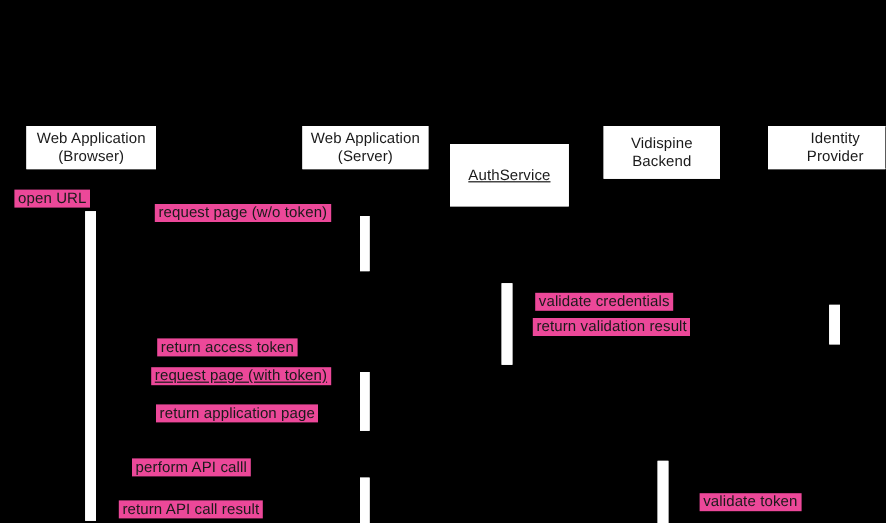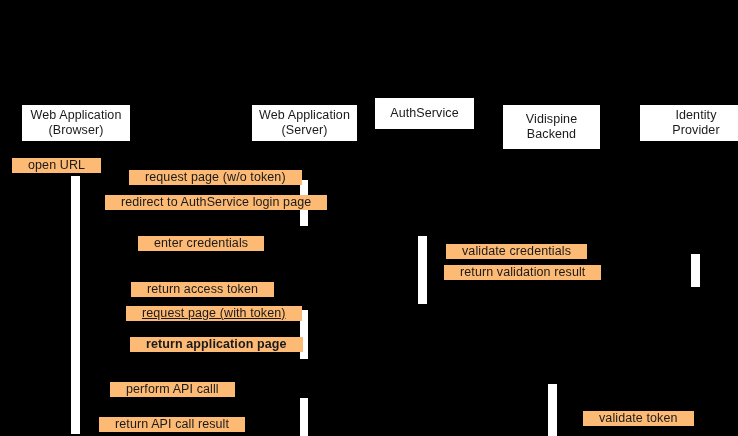--- a/index.html
+++ b/index.html
@@ -37,75 +37,73 @@
     background: #000000;
   }
   .activation {
     position: absolute;
     background: #ffffff;
     border: 1px solid #ffffff;
     box-sizing: border-box;
   }
   .msg-label {
     position: absolute;
-    background: #fdba74;
+    background: #ec4899;
     color: #1a1a1a;
     font-size: 12.5px;
     line-height: 15px;
     white-space: nowrap;
-    padding: 0px 16px;
+    padding: 0px 3px;
     letter-spacing: 0.1px;
   }
 </style>
 </head>
 <body>
 
 <div id="diagram">
 
   <div class="lifeline-line" style="left:76px; top:93px; height:343px;"></div>
   <div class="lifeline-line" style="left:304px; top:93px; height:343px;"></div>
   <div class="lifeline-line" style="left:423px; top:93px; height:343px;"></div>
   <div class="lifeline-line" style="left:552px; top:93px; height:343px;"></div>
   <div class="lifeline-line" style="left:695px; top:93px; height:343px;"></div>
 
   <div class="lifeline-box" style="left:22px; top:57px; width:108px; height:36px;">Web Application
 (Browser)</div>
   <div class="lifeline-box" style="left:252px; top:57px; width:105px; height:36px;">Web Application
 (Server)</div>
-  <div class="lifeline-box" style="left:375px; top:50px; width:99px; height:31px;">AuthService</div>
+  <div class="lifeline-box" style="left:375px; top:72px; width:99px; height:52px;text-decoration:underline;">AuthService</div>
   <div class="lifeline-box" style="left:503px; top:57px; width:97px; height:44px;">Vidispine
 Backend</div>
   <div class="lifeline-box" style="left:640px; top:57px; width:112px; height:36px;">Identity
 Provider</div>
 
   <div class="activation" style="left:71px; top:128px; width:9px; height:258px;"></div>
   <div class="activation" style="left:300px; top:132px; width:8px; height:46px;"></div>
   <div class="activation" style="left:300px; top:262px; width:8px; height:49px;"></div>
   <div class="activation" style="left:300px; top:350px; width:8px; height:41px;"></div>
   <div class="activation" style="left:418px; top:188px; width:9px; height:68px;"></div>
   <div class="activation" style="left:691px; top:206px; width:9px; height:33px;"></div>
   <div class="activation" style="left:548px; top:336px; width:9px; height:78px;"></div>
 
   <div class="msg-label" style="left:12px; top:110px;">open URL</div>
 
   <div class="msg-label" style="left:129px; top:122px;">request page (w/o token)</div>
 
-  <div class="msg-label" style="left:105px; top:147px;">redirect to AuthService login page</div>
 
-  <div class="msg-label" style="left:138px; top:188px;">enter credentials</div>
 
   <div class="msg-label" style="left:446px; top:196px;">validate credentials</div>
 
   <div class="msg-label" style="left:444px; top:217px;">return validation result</div>
 
   <div class="msg-label" style="left:131px; top:234px;">return access token</div>
 
   <div class="msg-label" style="left:126px; top:258px;text-decoration:underline;">request page (with token)</div>
 
-  <div class="msg-label" style="left:130px; top:289px;font-weight:bold;">return application page</div>
+  <div class="msg-label" style="left:130px; top:289px;">return application page</div>
 
   <div class="msg-label" style="left:110px; top:334px;">perform API calll</div>
 
   <div class="msg-label" style="left:99px; top:369px;">return API call result</div>
 
   <div class="msg-label" style="left:583px; top:363px;">validate token</div>
 
 </div>
 
 </body></html>

